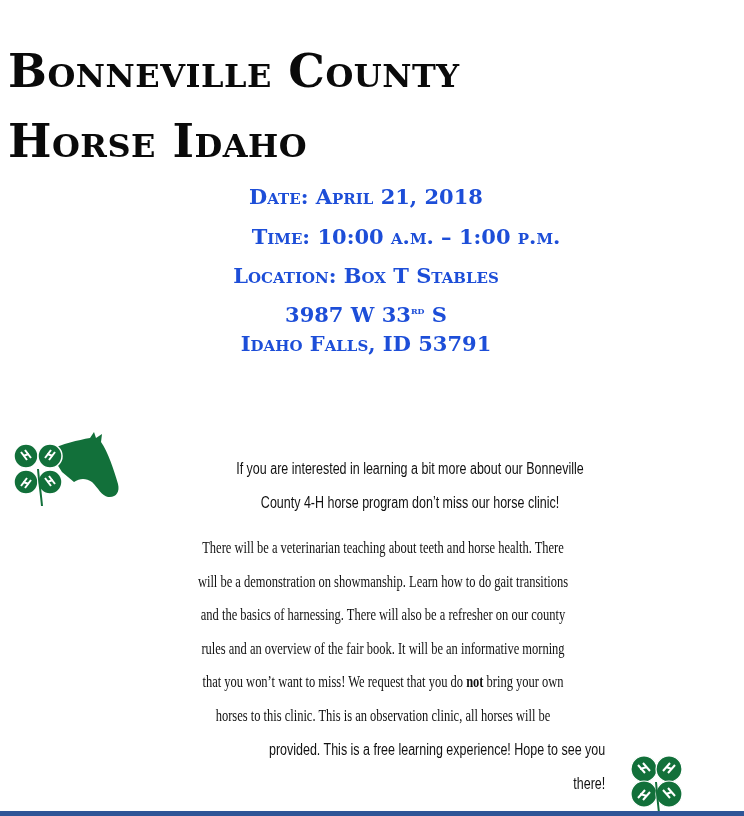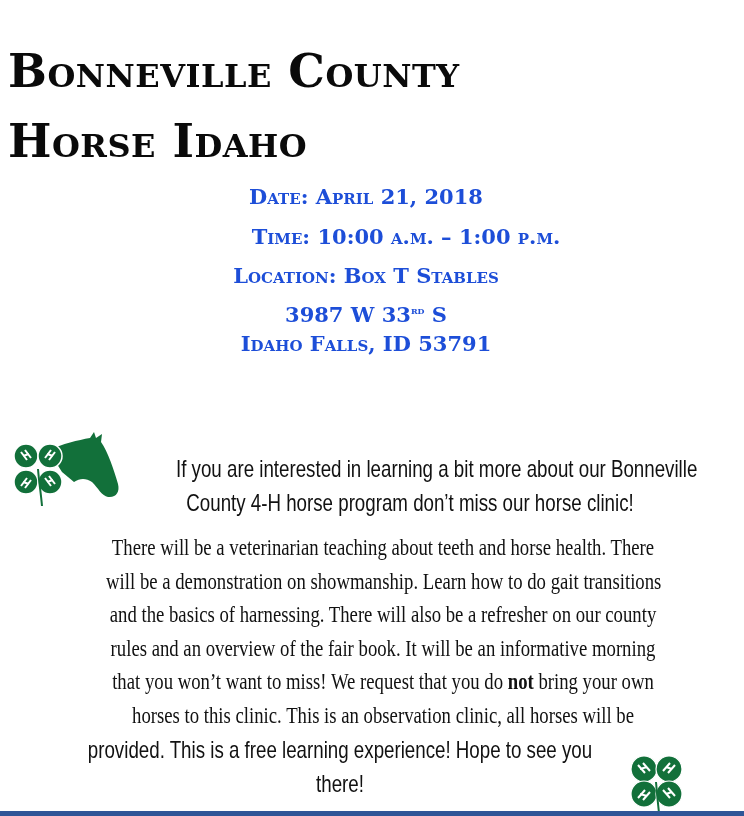--- a/index.html
+++ b/index.html
@@ -15,21 +15,21 @@
   .info {
     position: absolute; left: 0; width: 732px; text-align: center;
     font-family: "DejaVu Serif", serif; font-weight: bold; font-variant: small-caps;
     font-size: 21px; color: #1d4ed8; line-height: 1;
   }
   .info sup { font-size: 12px; vertical-align: 8px; }
   .body-text {
     position: absolute; text-align: center;
     font-family: "Liberation Sans Narrow", "Liberation Sans", sans-serif;
     font-stretch: condensed;
-    color: #111; font-size: 24px; line-height: 33.6px;
+    color: #111; font-size: 16px; line-height: 33.6px;
   }
   .line { display: block; white-space: nowrap; transform: scaleX(0.78); transform-origin: center; }
   .logo-horse { position: absolute; left: 8px; top: 432px; width: 112px; height: 82px; }
   .logo-clover { position: absolute; left: 626px; top: 752px; width: 62px; height: 62px; }
   .bottom-rule { position: absolute; left: 0; top: 811px; width: 744px; height: 5px; background: #2f5597; }
 </style>
 </head>
 <body>
 
 <div class="title" style="top:48px;">Bonneville County</div>
@@ -66,21 +66,21 @@
 </div>
 
 <div class="body-text" style="left:28px; width:710px; top:531px;font-family:Liberation Serif, serif;">
   <span class="line">There will be a veterinarian teaching about teeth and horse health.  There</span>
   <span class="line">will be a demonstration on showmanship. Learn how to do gait transitions</span>
   <span class="line">and the basics of harnessing. There will also be a refresher on our county</span>
   <span class="line">rules and an overview of the fair book. It will be an informative morning</span>
   <span class="line"><span>that you won’t want to miss! We request that you do </span><b>not</b><span> bring your own</span></span>
   <span class="line">horses to this clinic. This is an observation clinic, all horses will be</span>
 </div>
-<div class="body-text" style="left:0px; width:680px; top:733px;">
+<div class="body-text" style="left:0px; width:680px; top:733px;text-align:right;">
   <span class="line">provided. This is a free learning experience!  Hope to see you</span>
   <span class="line">there!</span>
 </div>
 
 <svg class="logo-clover" viewBox="0 0 62 62">
   <g fill="#12703a" stroke="#ffffff" stroke-width="1.2">
     <circle cx="18" cy="17" r="13"></circle>
     <circle cx="43" cy="17" r="13"></circle>
     <circle cx="18" cy="42" r="13"></circle>
     <circle cx="43" cy="42" r="13"></circle>

